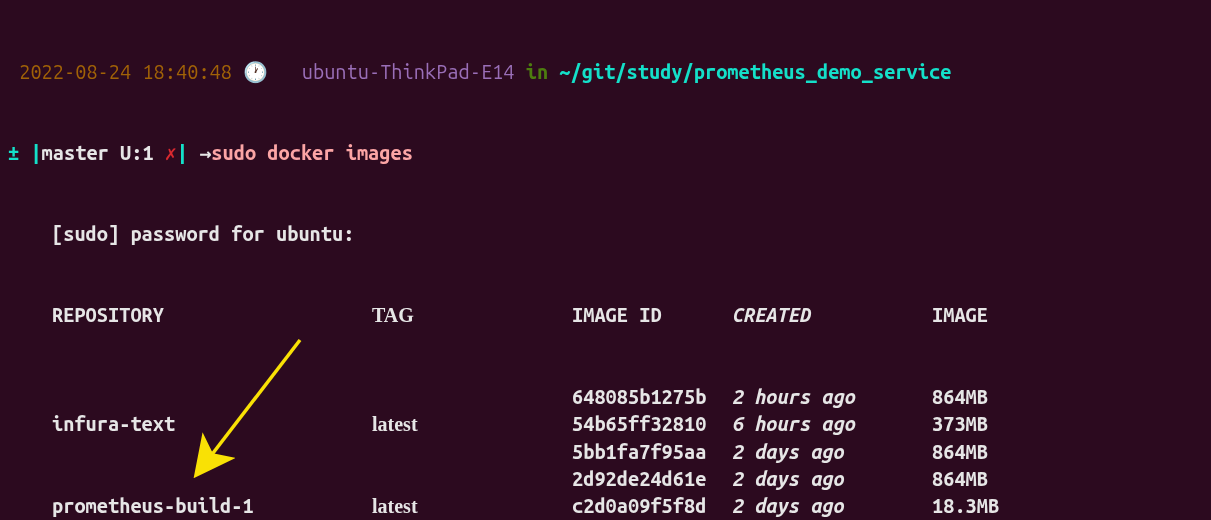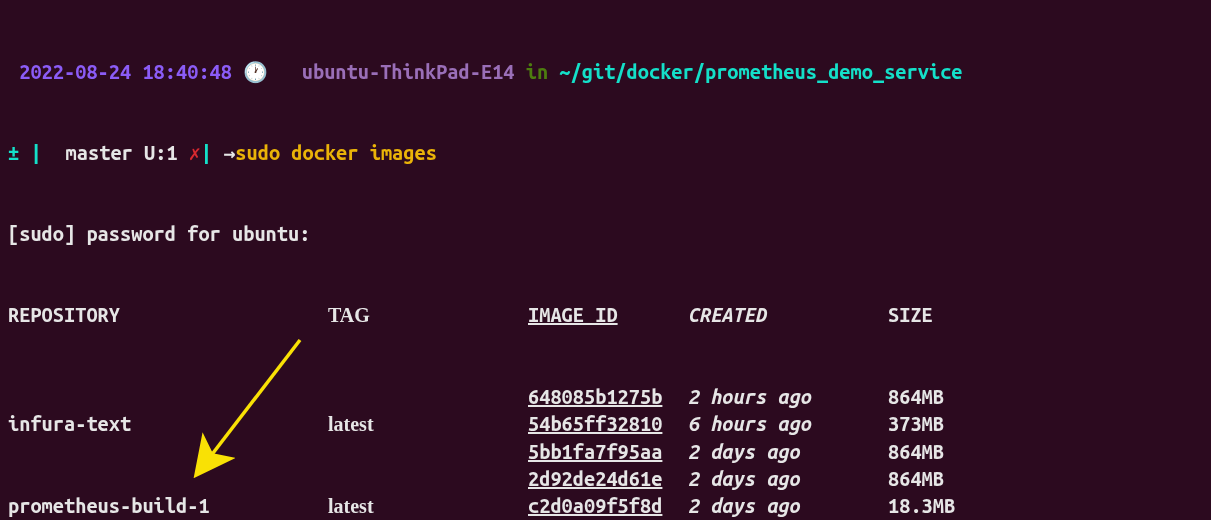--- a/index.html
+++ b/index.html
@@ -13,53 +13,53 @@
     width: 1211px;
     height: 520px;
     overflow: hidden;
     position: relative;
     font-weight: 600;
   }
   .terminal {
     padding: 4px 8px 0 8px;
     white-space: pre;
   }
-  .ts      { color: #8b5cf6; font-weight: bold; }
+  .ts      { color: #a16207; font-weight: normal; }
   .clock   { color: #e6e6e6; }
-  .host    { color: #9a6fb8; font-weight: bold; }
+  .host    { color: #9a6fb8; font-weight: normal; }
   .in-word { color: #4d7c0f; }
   .path    { color: #14e0c9; font-weight: bold; }
   .branch-delim { color: #14e0c9; font-weight: bold; }
-  .branch  { color: #e6e6e6; margin-left: 24px; }
+  .branch  { color: #e6e6e6; }
   .x       { color: #d8292f; font-weight: bold; }
   .arrow   { color: #e6e6e6; }
-  .cmd     { color: #eab308; }
+  .cmd     { color: #fca5a5; }
   .pm      { color: #14e0c9; font-weight: bold; }
-  .plain   { color: #e6e6e6; }
+  .plain   { color: #e6e6e6; margin-left: 44px; }
   .row     { display: block; }
   .col-repo { display: inline-block; width: 320px; }
   .col-tag  { display: inline-block; width: 200px; font-family: Liberation Serif, serif; }
-  .col-id   { display: inline-block; width: 160px; text-decoration: underline; }
+  .col-id   { display: inline-block; width: 160px; }
   .col-cr   { display: inline-block; width: 200px; font-style: italic; }
   .col-sz   { display: inline-block; }
   svg.arrow-annot {
     position: absolute;
     top: 330px;
     left: 180px;
     pointer-events: none;
   }
 </style>
 </head>
 <body>
 
 <div class="terminal">
-  <div class="row"> <span class="ts">2022-08-24 18:40:48</span> <span class="clock">🕐</span>   <span class="host">ubuntu-ThinkPad-E14</span> <span class="in-word">in</span> <span class="path">~/git/docker/prometheus_demo_service</span></div>
+  <div class="row"> <span class="ts">2022-08-24 18:40:48</span> <span class="clock">🕐</span>   <span class="host">ubuntu-ThinkPad-E14</span> <span class="in-word">in</span> <span class="path">~/git/study/prometheus_demo_service</span></div>
   <div class="row"><span class="pm">±</span> <span class="branch-delim">|</span><span class="branch">master U:1</span> <span class="x">✗</span><span class="branch-delim">|</span> <span class="arrow">→</span><span class="cmd">sudo docker images</span></div>
   <div class="row plain">[sudo] password for ubuntu:</div>
-  <div class="row plain"><span class="col-repo">REPOSITORY</span><span class="col-tag">TAG</span><span class="col-id">IMAGE ID</span><span class="col-cr">CREATED</span><span class="col-sz">SIZE</span></div>
+  <div class="row plain"><span class="col-repo">REPOSITORY</span><span class="col-tag">TAG</span><span class="col-id">IMAGE ID</span><span class="col-cr">CREATED</span><span class="col-sz">IMAGE</span></div>
   <div id="rows-container"><div class="row plain"><span class="col-repo"><none></none></span><span class="col-tag"><none></none></span><span class="col-id">648085b1275b</span><span class="col-cr">2 hours ago</span><span class="col-sz">864MB</span></div><div class="row plain"><span class="col-repo">infura-text</span><span class="col-tag">latest</span><span class="col-id">54b65ff32810</span><span class="col-cr">6 hours ago</span><span class="col-sz">373MB</span></div><div class="row plain"><span class="col-repo"><none></none></span><span class="col-tag"><none></none></span><span class="col-id">5bb1fa7f95aa</span><span class="col-cr">2 days ago</span><span class="col-sz">864MB</span></div><div class="row plain"><span class="col-repo"><none></none></span><span class="col-tag"><none></none></span><span class="col-id">2d92de24d61e</span><span class="col-cr">2 days ago</span><span class="col-sz">864MB</span></div><div class="row plain"><span class="col-repo">prometheus-build-1</span><span class="col-tag">latest</span><span class="col-id">c2d0a09f5f8d</span><span class="col-cr">2 days ago</span><span class="col-sz">18.3MB</span></div><div class="row plain"><span class="col-repo">prometheus-build-2</span><span class="col-tag">latest</span><span class="col-id">9a8a0b4185f4</span><span class="col-cr">2 days ago</span><span class="col-sz">18.3MB</span></div></div>
 </div>
 
 <svg class="arrow-annot" width="140" height="160">
   <defs>
     <marker id="ahead" markerWidth="12" markerHeight="12" refX="9" refY="6" orient="auto">
       <path d="M0,0 L12,6 L0,12 L3,6 Z" fill="#f9e105"></path>
     </marker>
   </defs>
   <line x1="120" y1="10" x2="20" y2="140" stroke="#f9e105" stroke-width="3.5" marker-end="url(#ahead)"></line>

